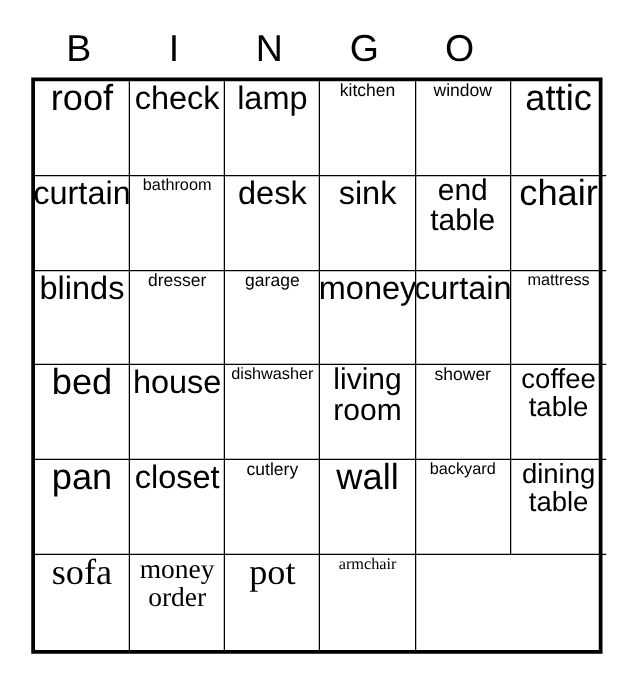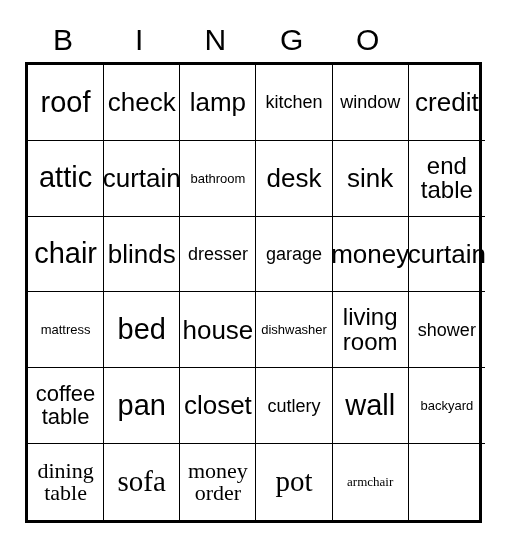--- a/index.html
+++ b/index.html
@@ -48,41 +48,41 @@
     border-left: 3px solid #000;
     border-right: 3px solid #000;
     border-bottom: 3px solid #000;
     box-sizing: content-box;
   }
   .cell {
     border-right: 1.5px solid #000;
     border-bottom: 1.5px solid #000;
     box-sizing: border-box;
     display: flex;
-    align-items: center;
+    align-items: flex-start;
     justify-content: center;
     text-align: center;
     padding: 0 2px;
     overflow: hidden;
   }
   .cell:nth-child(6n) { border-right: none; }
   .cell:nth-child(n+31) { border-bottom: none; font-family: Liberation Serif, serif; }
 
   .cell-text {
     display: block;
     line-height: 1.02;
     white-space: pre-line;
     word-break: normal;
   }
 
   
   .fs-xl   { font-size: 29px; }
   .fs-lg   { font-size: 26px; }
   .fs-md   { font-size: 26px; }
-  .fs-sm   { font-size: 18px; }
+  .fs-sm   { font-size: 14px; }
   .fs-xs   { font-size: 13px; }
   .fs-xxs  { font-size: 13px; }
   .fs-two  { font-size: 24px; }
   .fs-two-sm { font-size: 22px; }
 </style>
 </head>
 <body>
 
 <div id="bingo-card">
 
@@ -105,23 +105,20 @@
       <div class="cell">
         <span class="cell-text fs-lg">lamp</span>
       </div>
       <div class="cell">
         <span class="cell-text fs-sm">kitchen</span>
       </div>
       <div class="cell">
         <span class="cell-text fs-sm">window</span>
       </div>
       <div class="cell">
-        <span class="cell-text fs-md">credit</span>
-      </div>
-      <div class="cell">
         <span class="cell-text fs-xl">attic</span>
       </div>
       <div class="cell">
         <span class="cell-text fs-md">curtain</span>
       </div>
       <div class="cell">
         <span class="cell-text fs-xs">bathroom</span>
       </div>
       <div class="cell">
         <span class="cell-text fs-lg">desk</span>

